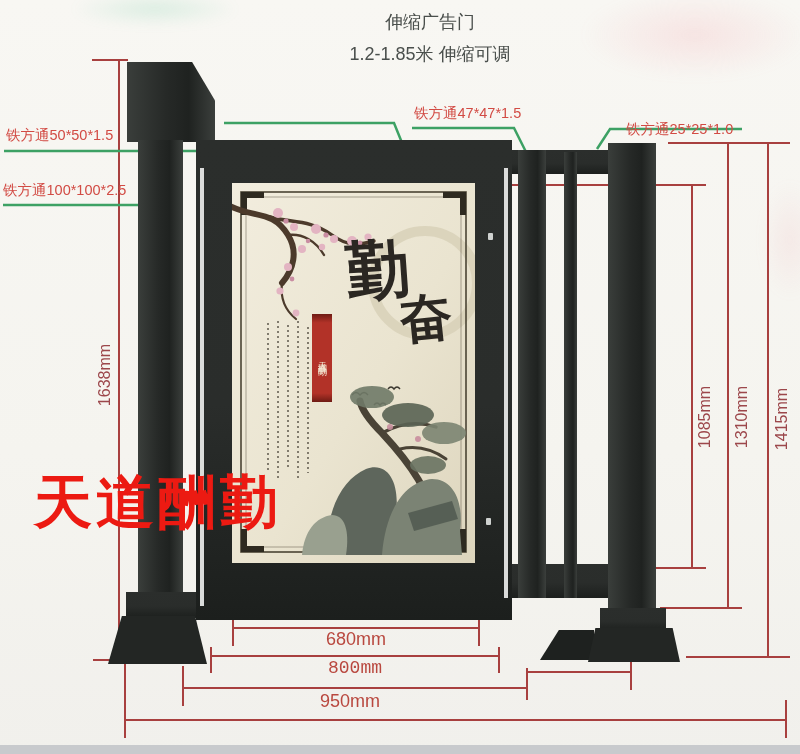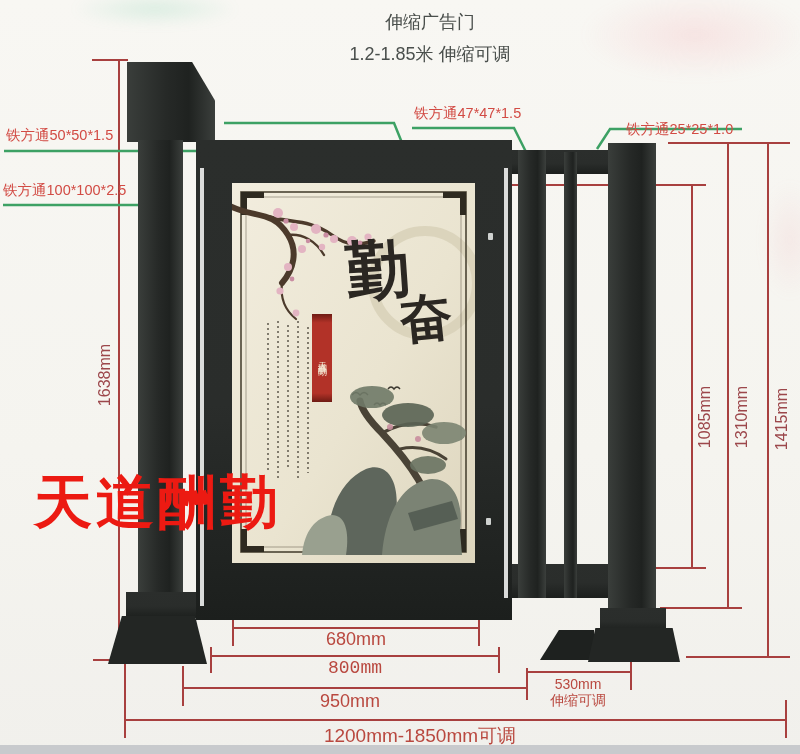--- a/index.html
+++ b/index.html
@@ -204,22 +204,17 @@
   <div class="abs callout" style="left:626px;top:120px;">铁方通25*25*1.0</div>
 
   <div class="abs dim v" style="left:51px;top:365px;">1638mm</div>
   <div class="abs dim v" style="left:651px;top:407px;">1085mm</div>
   <div class="abs dim v" style="left:688px;top:407px;">1310mm</div>
   <div class="abs dim v" style="left:728px;top:409px;">1415mm</div>
 
   <div class="abs dim" style="left:306px;top:629px;width:100px;">680mm</div>
   <div class="abs dim" style="left:305px;top:658px;width:100px;font-family:Liberation Mono, monospace;">800mm</div>
   <div class="abs dim" style="left:300px;top:691px;width:100px;">950mm</div>
-  <div class="abs dim small" style="left:528px;top:676px;width:100px;">
-    <div>530mm</div>
-    <div>伸缩可调</div>
-  </div>
-  <div class="abs dim" style="left:300px;top:723px;width:240px;font-size:19px;">1200mm-1850mm可调</div>
 
   <div id="watermark" class="abs">天道酬勤</div>
 
   <div id="ground" class="abs"></div>
 </div>
 
 </body></html>

